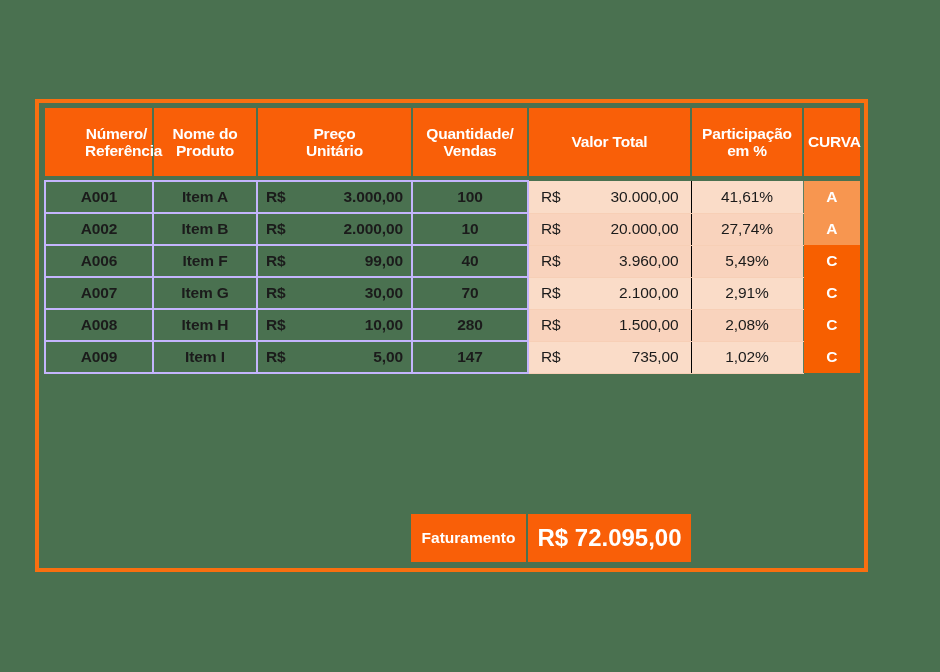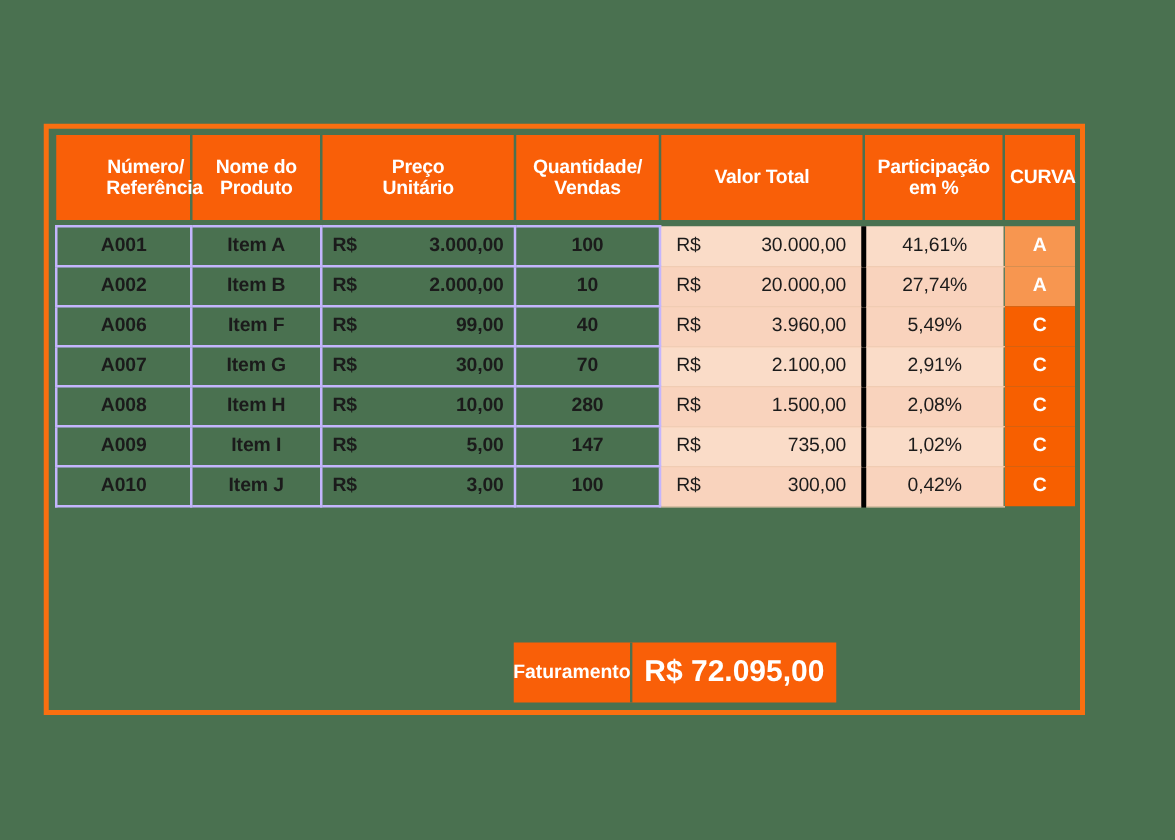--- a/index.html
+++ b/index.html
@@ -83,21 +83,21 @@
     background:#fadcc8;
     border-bottom:1px solid #f7cfb6;
     font-weight:normal;
     color:#1b1b1b;
   }
   td.peach.alt{background:#f9d3bd;}
   td.valor{padding:0 12px;}
   td.valor .row{
     display:flex;align-items:center;justify-content:space-between;width:100%;
   }
-  td.part{border-left:4px solid #000000;}
+  td.part{border-left:1px solid #000000;}
 
   
   td.curva{
     color:#ffffff;
     font-weight:bold;
     font-size:15.5px;
     border-left:1px solid #5d7f62;
   }
   td.curva.A{background:#f79650;}
   td.curva.B{background:#fa7d18;}
@@ -112,21 +112,21 @@
     left:411px;top:514px;
     display:flex;
     height:48px;
   }
   .fat-label{
     background:#f95f08;
     color:#ffffff;
     font-weight:bold;
     font-size:15.5px;
     display:flex;align-items:center;justify-content:center;
-    width:95px;
+    width:117px;
     border-right:2px solid #4a7150;
     box-sizing:border-box;
   }
   .fat-value{
     background:#f95f08;
     color:#ffffff;
     font-weight:bold;
     font-size:24px;
     display:flex;align-items:center;justify-content:center;
     width:163px;
@@ -290,39 +290,20 @@
             <td class="grid">147</td>
             <td class="peach valor">
               <span class="row">
                 <span>R$</span>
                 <span>735,00</span>
               </span>
             </td>
             <td class="peach part">1,02%</td>
             <td class="curva C">C</td>
           </tr>
-          <tr>
-            <td class="grid">A010</td>
-            <td class="grid">Item J</td>
-            <td class="grid money">
-              <span class="row">
-                <span class="cur">R$</span>
-                <span class="num">3,00</span>
-              </span>
-            </td>
-            <td class="grid">100</td>
-            <td class="peach valor alt">
-              <span class="row">
-                <span>R$</span>
-                <span>300,00</span>
-              </span>
-            </td>
-            <td class="peach part alt">0,42%</td>
-            <td class="curva C">C</td>
-          </tr>
         </tbody>
     </table>
   </div>
 
   <div class="footer">
     <div class="fat-label">Faturamento</div>
     <div class="fat-value">R$ 72.095,00</div>
   </div>
 
 </div>

